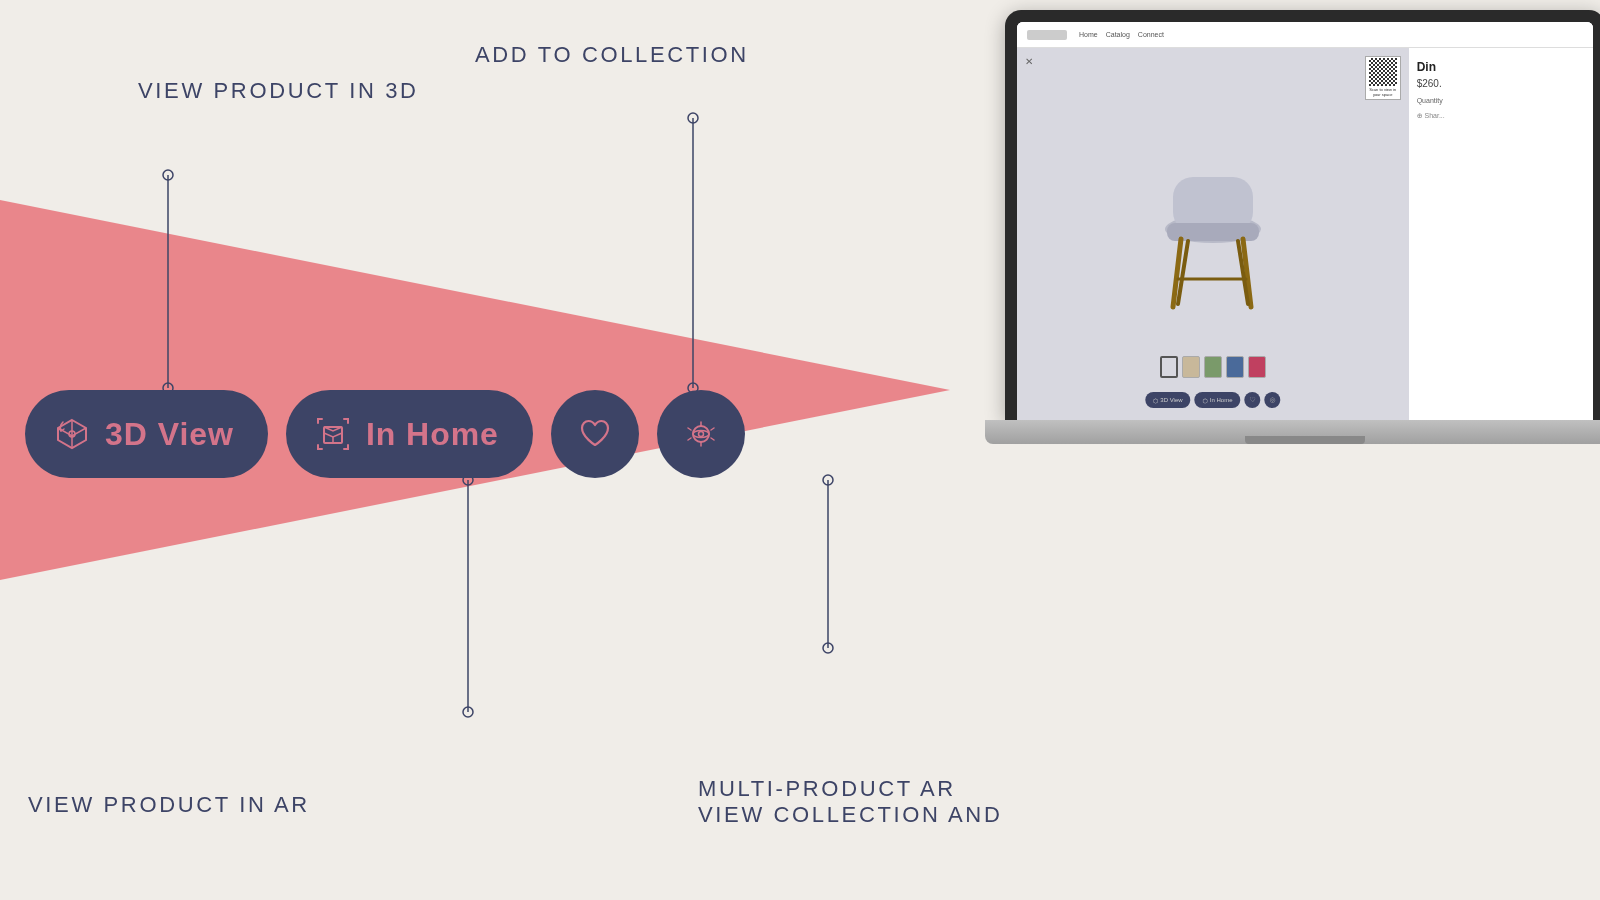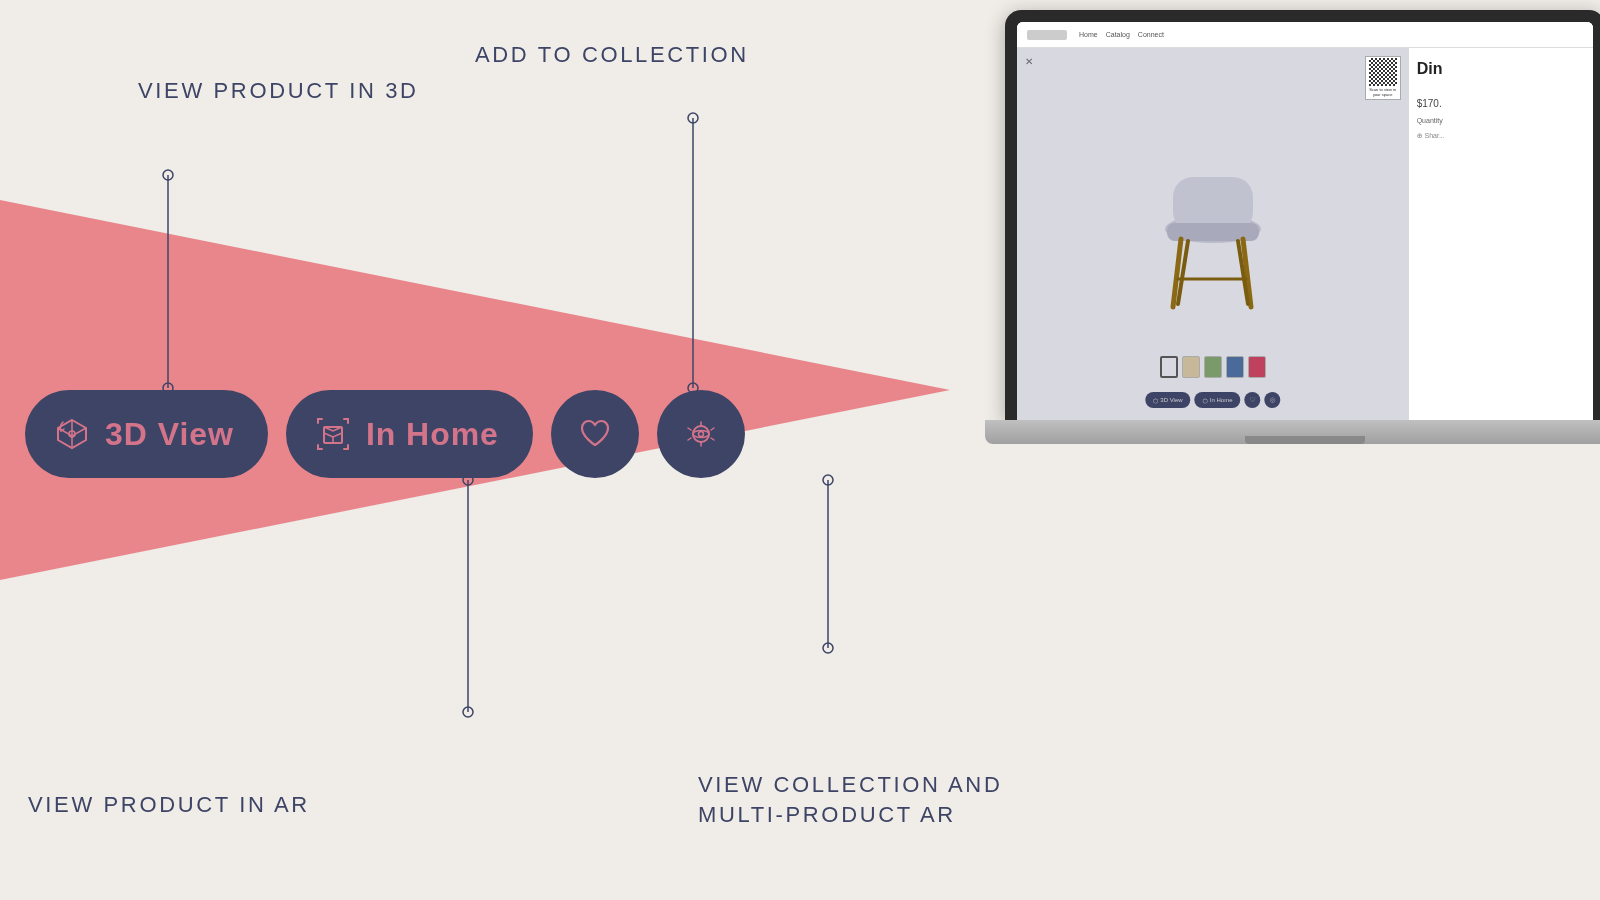--- a/index.html
+++ b/index.html
@@ -298,24 +298,24 @@
 
     
     .product-info {
       width: 32%;
       padding: 12px 8px;
       background: white;
       position: relative;
     }
 
     .product-title {
-      font-size: 16px;
+      font-size: 12px;
       font-weight: bold;
       color: #222;
-      margin-bottom: 20px;
+      margin-bottom: 4px;
     }
 
     .product-price {
       font-size: 10px;
       color: #444;
       margin-bottom: 8px;
     }
 
     .product-qty {
       font-size: 7px;
@@ -370,22 +370,22 @@
 
 <div class="ann-collection-top" style="position:absolute; top:42px; left:475px;">
   <span class="annotation-text">ADD TO COLLECTION</span>
 </div>
 
 <div style="position:absolute; bottom:82px; left:28px;">
   <span class="annotation-text">VIEW PRODUCT IN AR</span>
 </div>
 
 <div style="position:absolute; bottom:72px; left:698px;">
+  <div class="annotation-text" style="margin-top:4px;">MULTI-PRODUCT AR</div>
   <div class="annotation-text">VIEW COLLECTION AND</div>
-  <div class="annotation-text" style="margin-top:4px;">MULTI-PRODUCT AR</div>
 </div>
 
 <div class="buttons-row">
 
   <div class="btn-pill">
     <span class="btn-icon">
       <svg width="38" height="38" viewBox="0 0 38 38" fill="none" xmlns="http://www.w3.org/2000/svg">
         <path d="M19 5L33 13V25L19 33L5 25V13L19 5Z" stroke="#d4748a" stroke-width="2" fill="none"></path>
         <path d="M19 5V33" stroke="#d4748a" stroke-width="1.5"></path>
         <path d="M5 13L19 21L33 13" stroke="#d4748a" stroke-width="1.5"></path>
@@ -501,21 +501,21 @@
                 <span style="color:#aaa; font-size:7px;">♡</span>
               </div>
               <div class="action-btn-circle">
                 <span style="color:#aaa; font-size:7px;">◎</span>
               </div>
             </div>
           </div>
 
           <div class="product-info">
             <div class="product-title">Din</div>
-            <div class="product-price">$170.</div>
+            <div class="product-price">$260.</div>
             <div class="product-qty">Quantity</div>
             <div class="product-share">⊕ Shar...</div>
           </div>
         </div>
       </div>
     </div>
   </div>
   <div class="laptop-base"></div>
 </div>
 

